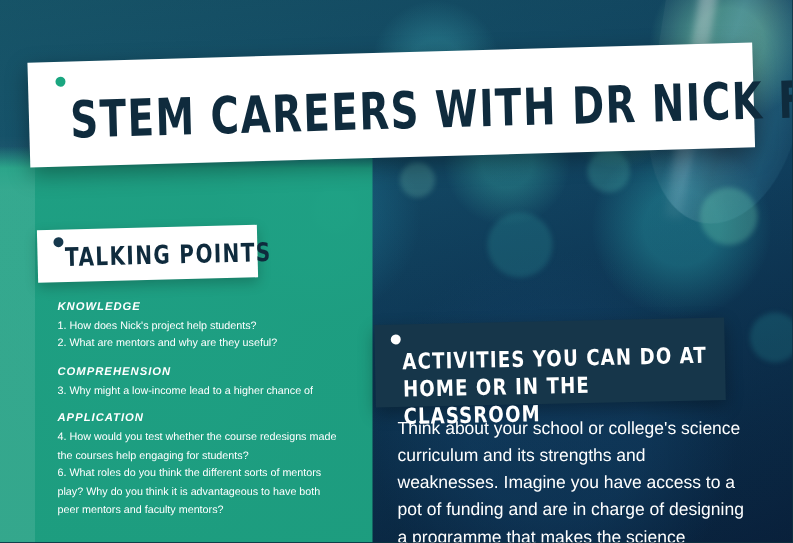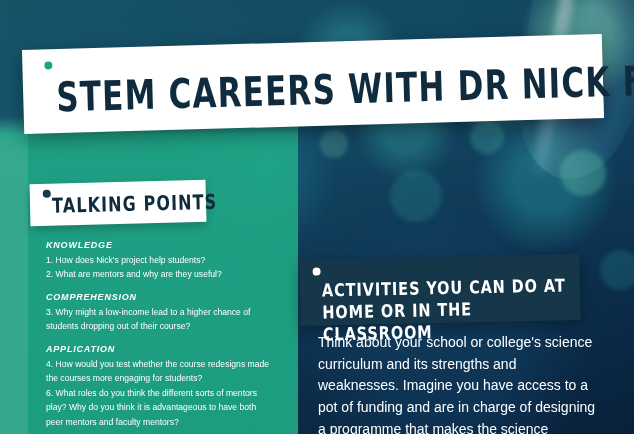--- a/index.html
+++ b/index.html
@@ -240,27 +240,26 @@
 
     <div class="tp-section">
       <div class="tp-heading">KNOWLEDGE</div>
       <div class="tp-item">1. How does Nick's project help students?</div>
       <div class="tp-item">2. What are mentors and why are they useful?</div>
     </div>
 
     <div class="tp-section">
       <div class="tp-heading">COMPREHENSION</div>
       <div class="tp-item">3. Why might a low-income lead to a higher chance of</div>
-      <div class="tp-item">students dropping out of their course?</div>
     </div>
 
     <div class="tp-section">
       <div class="tp-heading">APPLICATION</div>
       <div class="tp-item">4. How would you test whether the course redesigns made</div>
-      <div class="tp-item">the courses more engaging for students?</div>
+      <div class="tp-item">the courses help engaging for students?</div>
       <div class="tp-item">6. What roles do you think the different sorts of mentors</div>
       <div class="tp-item">play? Why do you think it is advantageous to have both</div>
       <div class="tp-item">peer mentors and faculty mentors?</div>
     </div>
 
   </div>
 
   <div class="act-header">
     <span class="dot act-dot"></span>
     <div class="act-title">ACTIVITIES YOU CAN DO AT HOME OR IN THE CLASSROOM</div>

